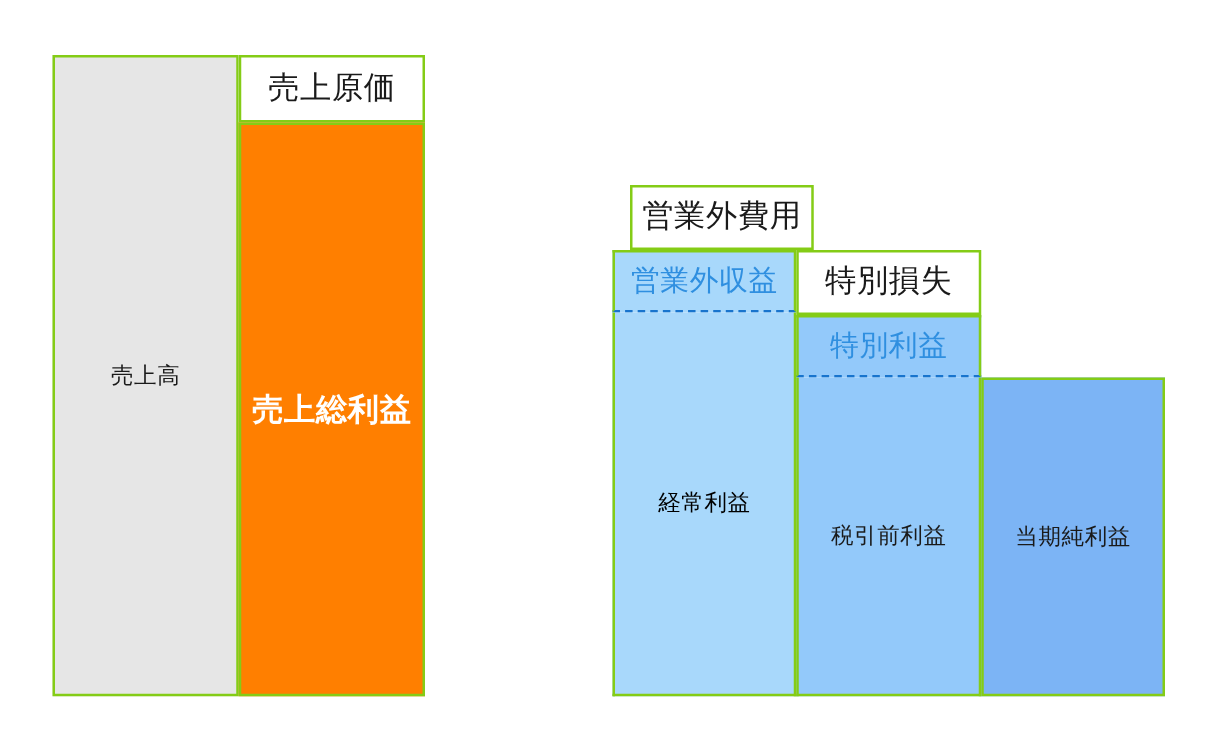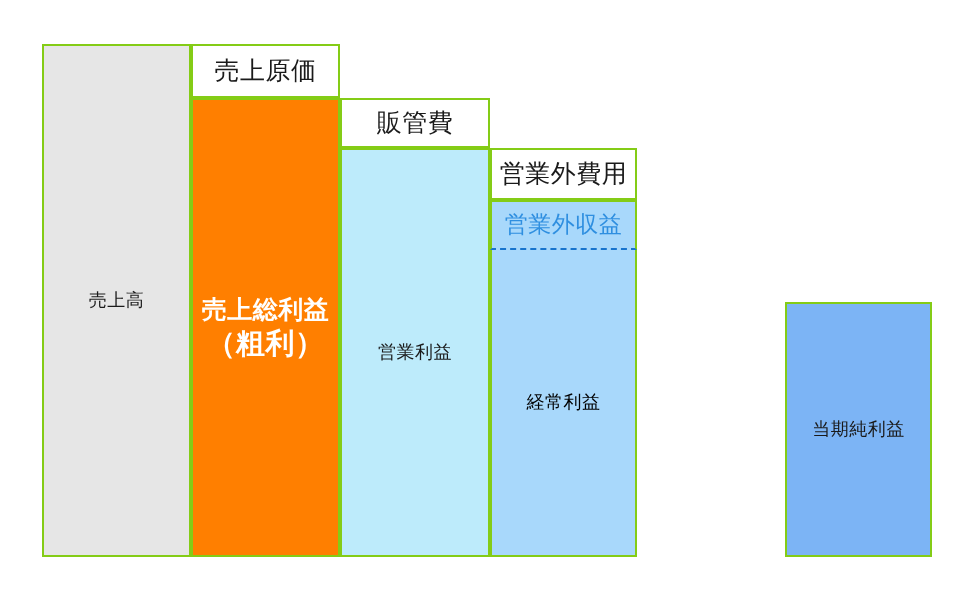--- a/index.html
+++ b/index.html
@@ -88,46 +88,48 @@
     </div>
   </div>
 
   <div class="col" style="left:191px; top:44px; width:149px; height:513px;">
     <div class="seg cost" style="left:0; top:0; width:149px; height:54px;">
       <span class="lbl">売上原価</span>
     </div>
     <div class="seg body gross fill-orange" style="left:0; top:54px; width:149px; height:459px;">
       <span class="lbl">
         <span class="stack l1">売上総利益</span>
-        <span class="stack l2">（粗利）</span>
       </span>
     </div>
   </div>
 
-  <div class="col" style="left:340px; top:98px; width:150px; height:459px;">
-    <div class="seg cost" style="left:0; top:0; width:150px; height:50px;">
-      <span class="lbl">販管費</span>
-    </div>
-    <div class="seg body fill-cyan" style="left:0; top:50px; width:150px; height:409px;">
-      <span class="lbl">営業利益</span>
-    </div>
-  </div>
 
   <div class="col" style="left:490px; top:148px; width:147px; height:409px;">
-    <div class="seg cost" style="left:0; top:0; width:147px; height:52px;align-items:center;">
+    <div class="seg cost" style="left:14px; top:0; width:147px; height:52px;align-items:center;">
       <span class="lbl">営業外費用</span>
     </div>
     <div class="seg sub fill-blue1" style="left:0; top:52px; width:147px; height:50px;">
       <span class="lbl">営業外収益</span>
     </div>
     <div class="seg body fill-blue1" style="left:0; top:102px; width:147px; height:307px; border-top:none;">
       <span class="lbl">経常利益</span>
     </div>
   </div>
 
+  <div class="col" style="left:637px; top:200px; width:148px; height:357px;">
+    <div class="seg cost" style="left:0; top:0; width:148px; height:52px;">
+      <span class="lbl">特別損失</span>
+    </div>
+    <div class="seg sub fill-blue2" style="left:0; top:52px; width:148px; height:50px;">
+      <span class="lbl">特別利益</span>
+    </div>
+    <div class="seg body fill-blue2" style="left:0; top:102px; width:148px; height:255px; border-top:none;">
+      <span class="lbl">税引前利益</span>
+    </div>
+  </div>
 
   <div class="col" style="left:785px; top:252px; width:147px; height:305px;">
     <div class="seg body fill-blue3" style="left:0; top:50px; width:147px; height:255px;">
       <span class="lbl">当期純利益</span>
     </div>
   </div>
 
 </div>
 
 </body></html>

